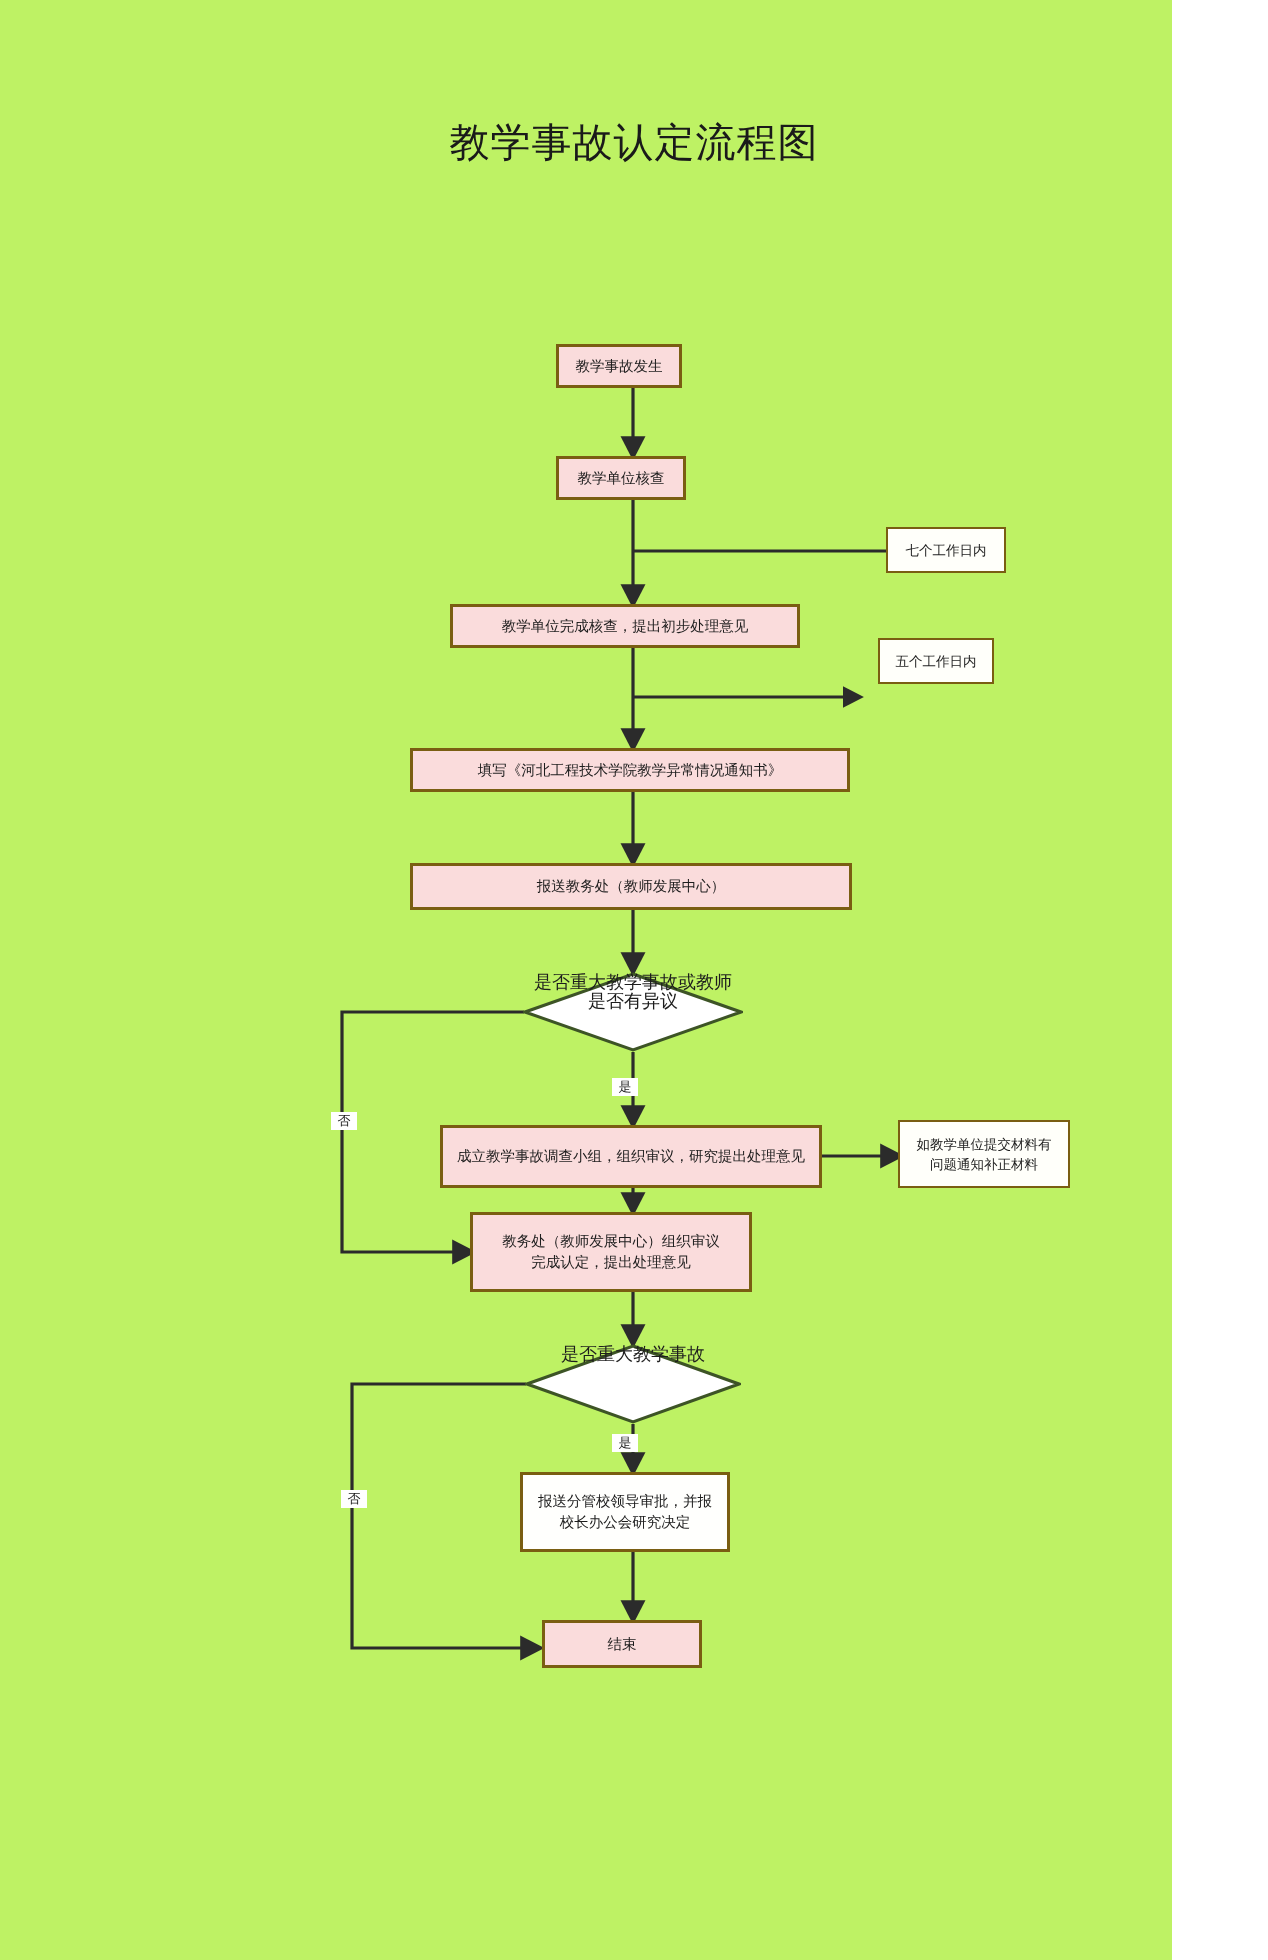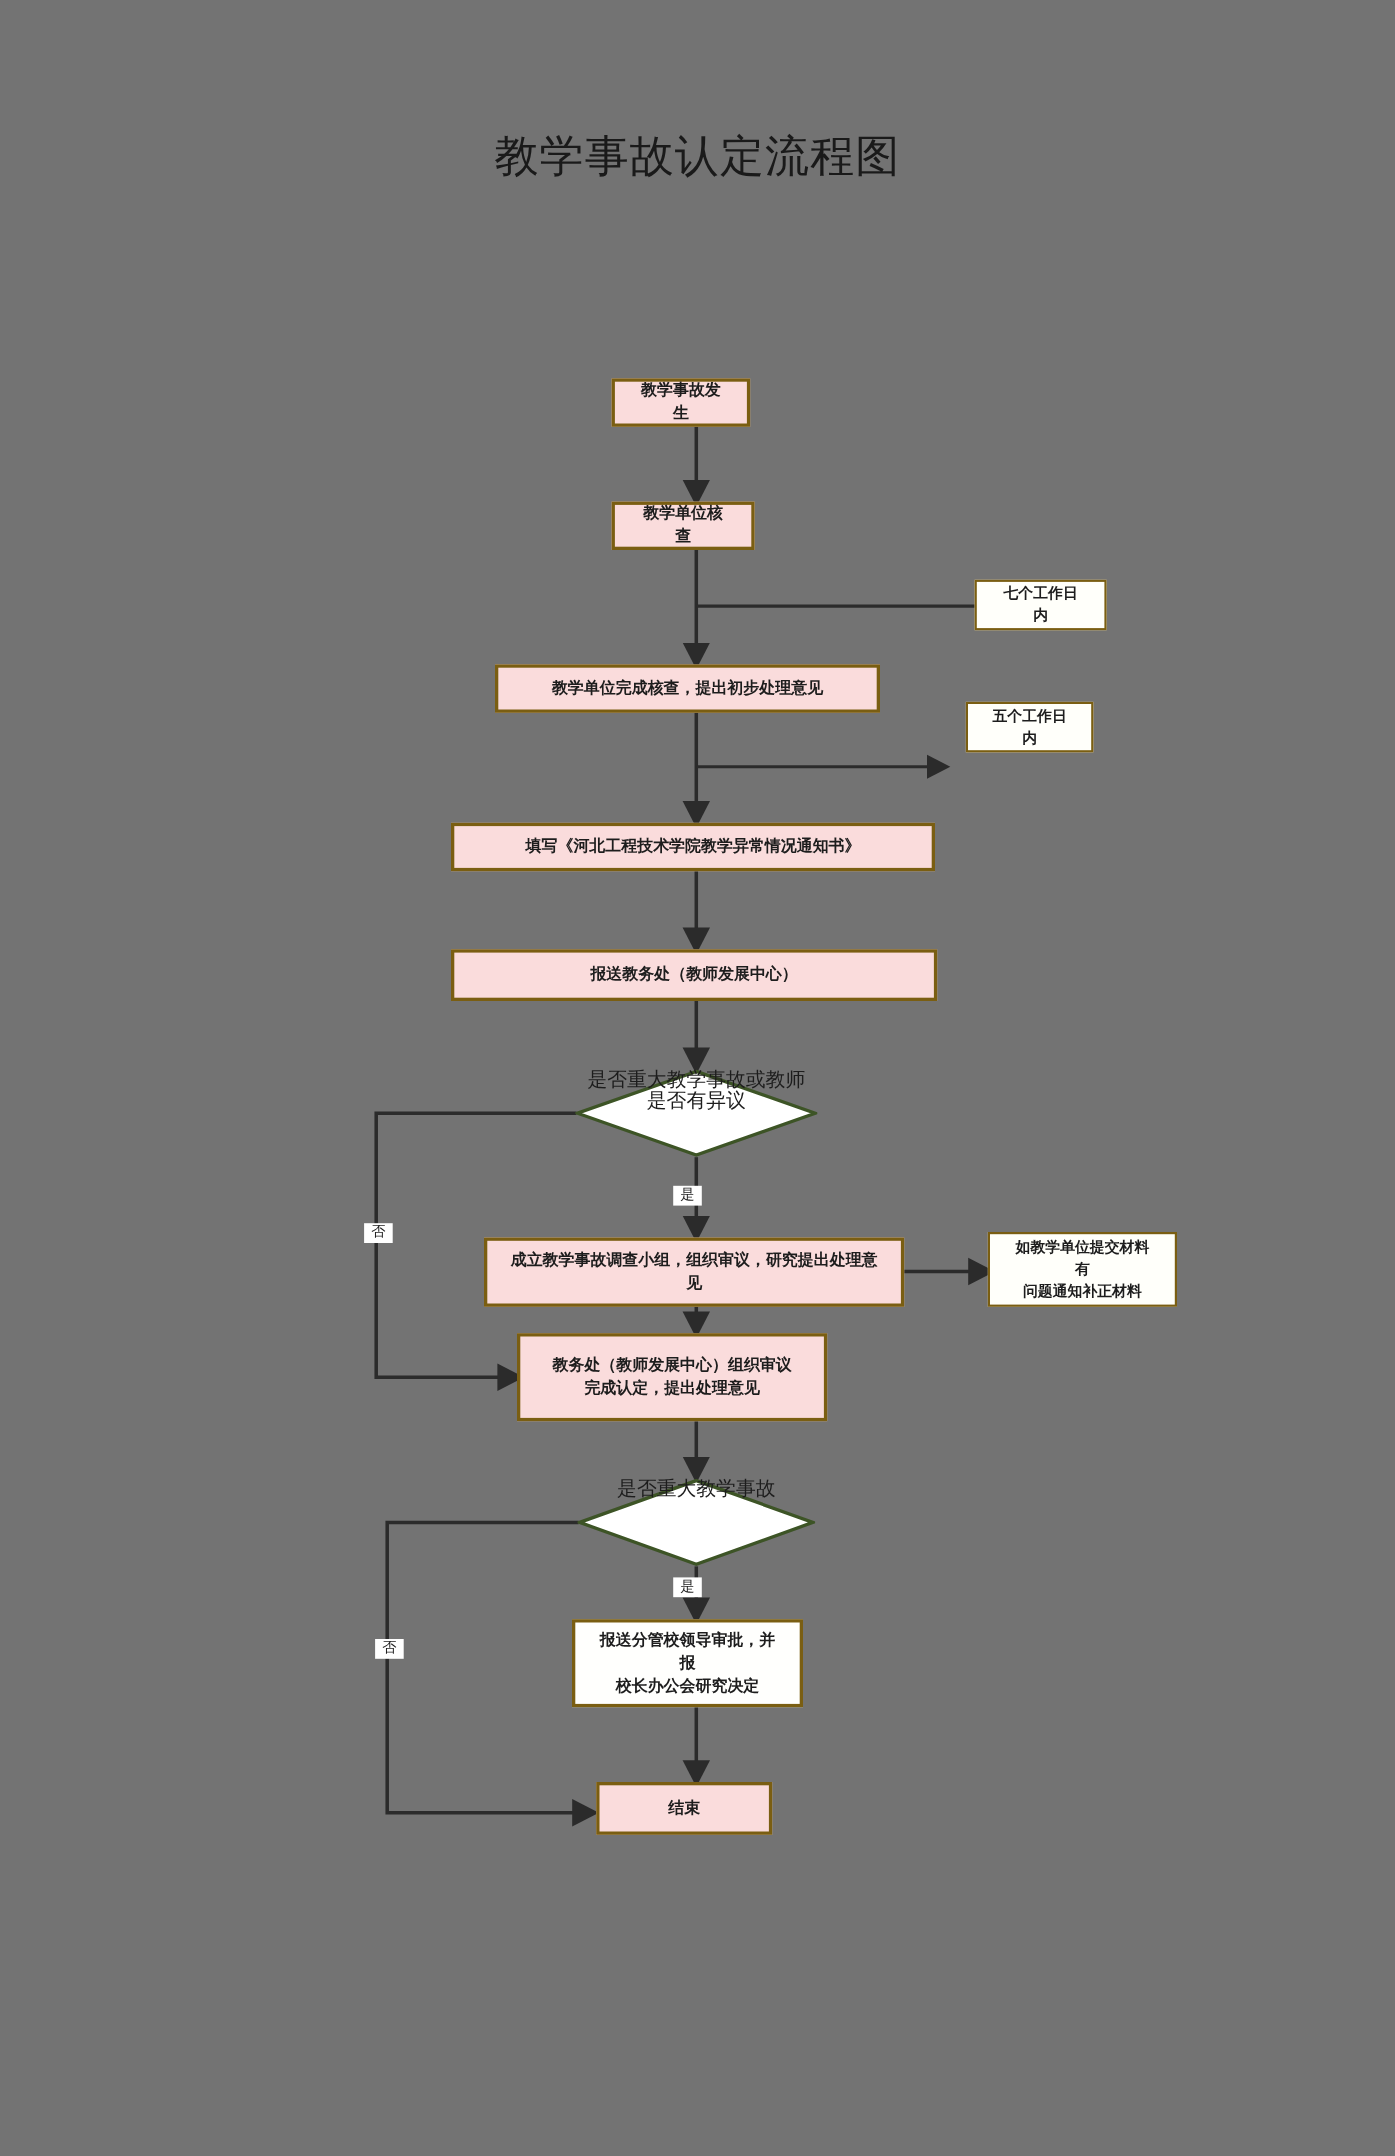--- a/index.html
+++ b/index.html
@@ -5,23 +5,23 @@
   html, body {
     margin: 0;
     padding: 0;
     background: #ffffff;
   }
   body {
     font-family: "DejaVu Sans", "Liberation Sans", sans-serif;
   }
   #page {
     position: relative;
-    width: 1268px;
+    width: 1172px;
     height: 1960px;
-    background: #737373;
+    background: #bef264;
     overflow: hidden;
   }
   #flow-svg {
     position: absolute;
     left: 0;
     top: 0;
     width: 1268px;
     height: 1960px;
   }
   .node-layer {
@@ -46,22 +46,21 @@
   .node {
     position: absolute;
     box-sizing: border-box;
     display: flex;
     align-items: center;
     justify-content: center;
     text-align: center;
     color: #1d1d1d;
     font-size: 14.5px;
     line-height: 21px;
-    padding: 2px 20px;
-    font-weight: bold;
+    padding: 2px 10px;
   }
   .proc {
     background: #fadcdc;
     border: 3px solid #7a5e12;
   }
   .proc-white {
     background: #fffffd;
     border: 3px solid #7a5e12;
   }
   .note {

